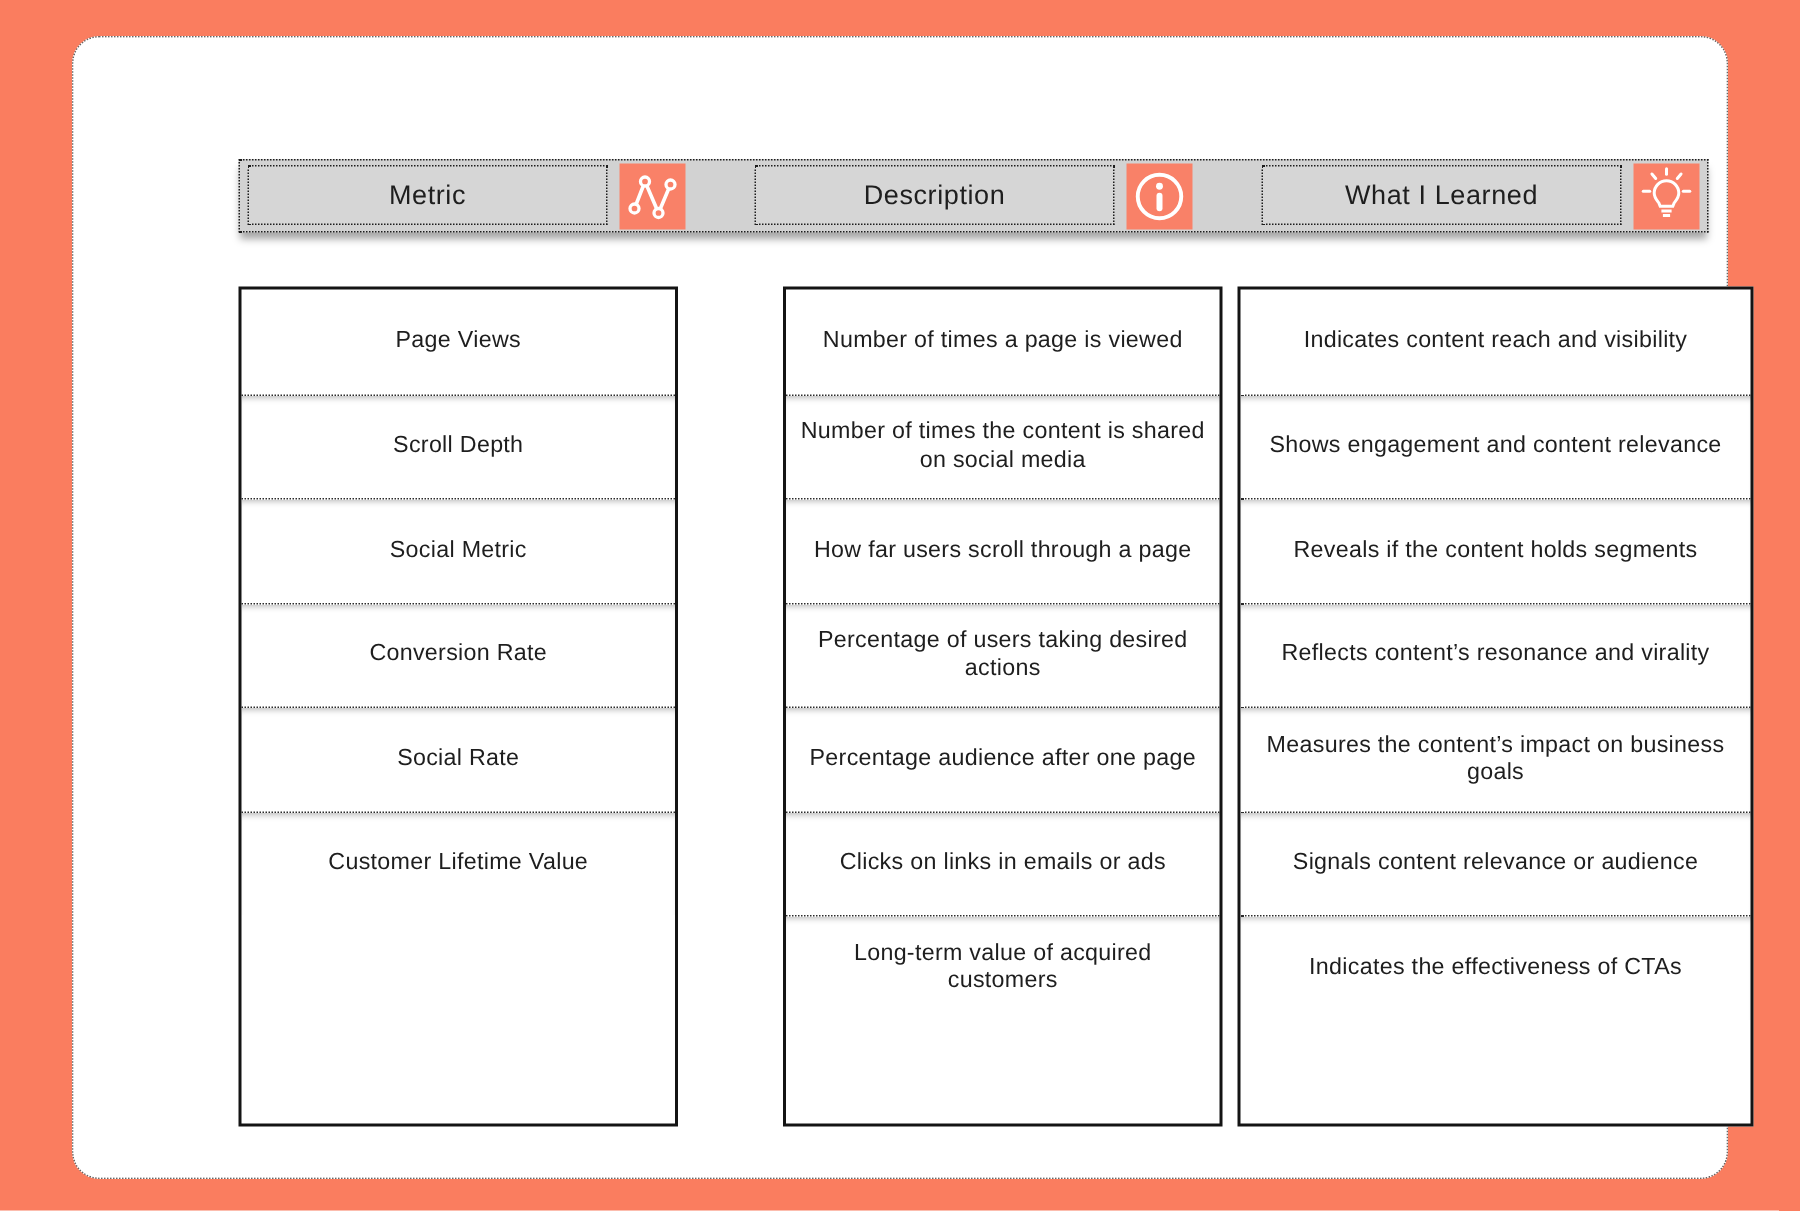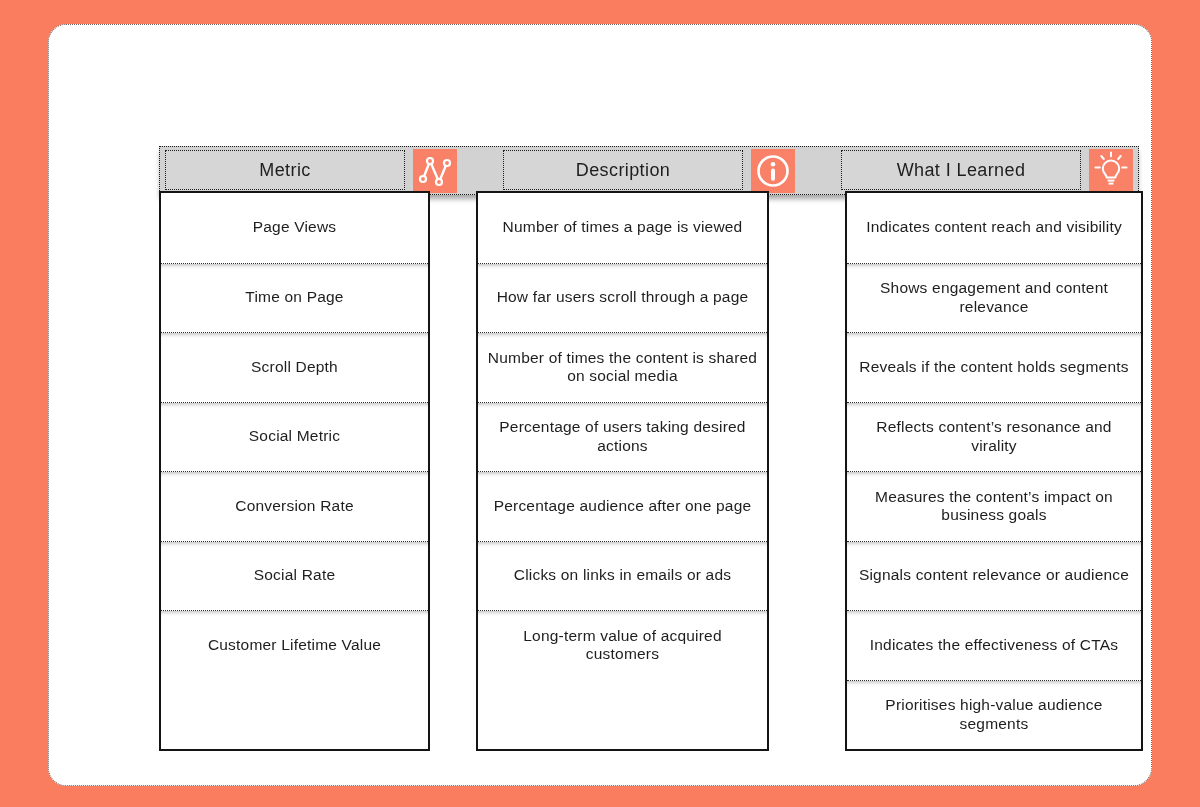--- a/index.html
+++ b/index.html
@@ -19,21 +19,20 @@
     border: 1px dotted #666;
   }
   
   .header-bar {
     position: absolute;
     left: 110px; top: 81px;
     width: 980px; height: 49px;
     background: #d2d2d2;
     border: 1.5px dotted #1c1c1c;
     box-shadow: 0 5px 5px -1px rgba(0,0,0,0.35);
-    margin-top: 40px;
   }
   .label-box {
     position: absolute;
     top: 3px;
     width: 240px; height: 40px;
     background: #d6d6d6;
     border: 1.5px dotted #1c1c1c;
     display: flex; align-items: center; justify-content: center;
     font-size: 18px;
     font-weight: 500;
@@ -107,44 +106,42 @@
         <line x1="19.6" y1="34.6" x2="24.4" y2="34.6" stroke="#ffffff" stroke-width="2"></line>
         <line x1="22" y1="3.5" x2="22" y2="7.2" stroke="#ffffff" stroke-width="2" stroke-linecap="round"></line>
         <line x1="12.3" y1="7" x2="14.8" y2="10" stroke="#ffffff" stroke-width="2" stroke-linecap="round"></line>
         <line x1="31.7" y1="7" x2="29.2" y2="10" stroke="#ffffff" stroke-width="2" stroke-linecap="round"></line>
         <line x1="6.5" y1="18.5" x2="10.8" y2="18.5" stroke="#ffffff" stroke-width="2" stroke-linecap="round"></line>
         <line x1="37.5" y1="18.5" x2="33.2" y2="18.5" stroke="#ffffff" stroke-width="2" stroke-linecap="round"></line>
       </svg>
     </div>
   </div>
 
-  <div class="col" style="left:110px; width:271px">
+  <div class="col" style="left:110px; width:293px">
     <div class="cell">Page Views</div>
-    <div class="cell">Time on Page</div>
     <div class="cell">Scroll Depth</div>
     <div class="cell">Social Metric</div>
     <div class="cell">Conversion Rate</div>
     <div class="cell">Social Rate</div>
     <div class="cell">Customer Lifetime Value</div>
   </div>
 
-  <div class="col" style="left:427px; width:293px">
+  <div class="col" style="left:473px; width:293px">
     <div class="cell">Number of times a page is viewed</div>
+    <div class="cell">Number of times the content is shared on social media</div>
     <div class="cell">How far users scroll through a page</div>
-    <div class="cell">Number of times the content is shared on social media</div>
     <div class="cell">Percentage of users taking desired actions</div>
     <div class="cell">Percentage audience after one page</div>
     <div class="cell">Clicks on links in emails or ads</div>
     <div class="cell">Long-term value of acquired customers</div>
   </div>
 
-  <div class="col" style="left:796px; width:298px">
+  <div class="col" style="left:776px; width:344px">
     <div class="cell">Indicates content reach and visibility</div>
     <div class="cell">Shows engagement and content relevance</div>
     <div class="cell">Reveals if the content holds segments</div>
     <div class="cell">Reflects content’s resonance and virality</div>
     <div class="cell">Measures the content’s impact on business goals</div>
     <div class="cell">Signals content relevance or audience</div>
     <div class="cell">Indicates the effectiveness of CTAs</div>
-    <div class="cell">Prioritises high-value audience segments</div>
   </div>
 
 </div>
 
 </body></html>

